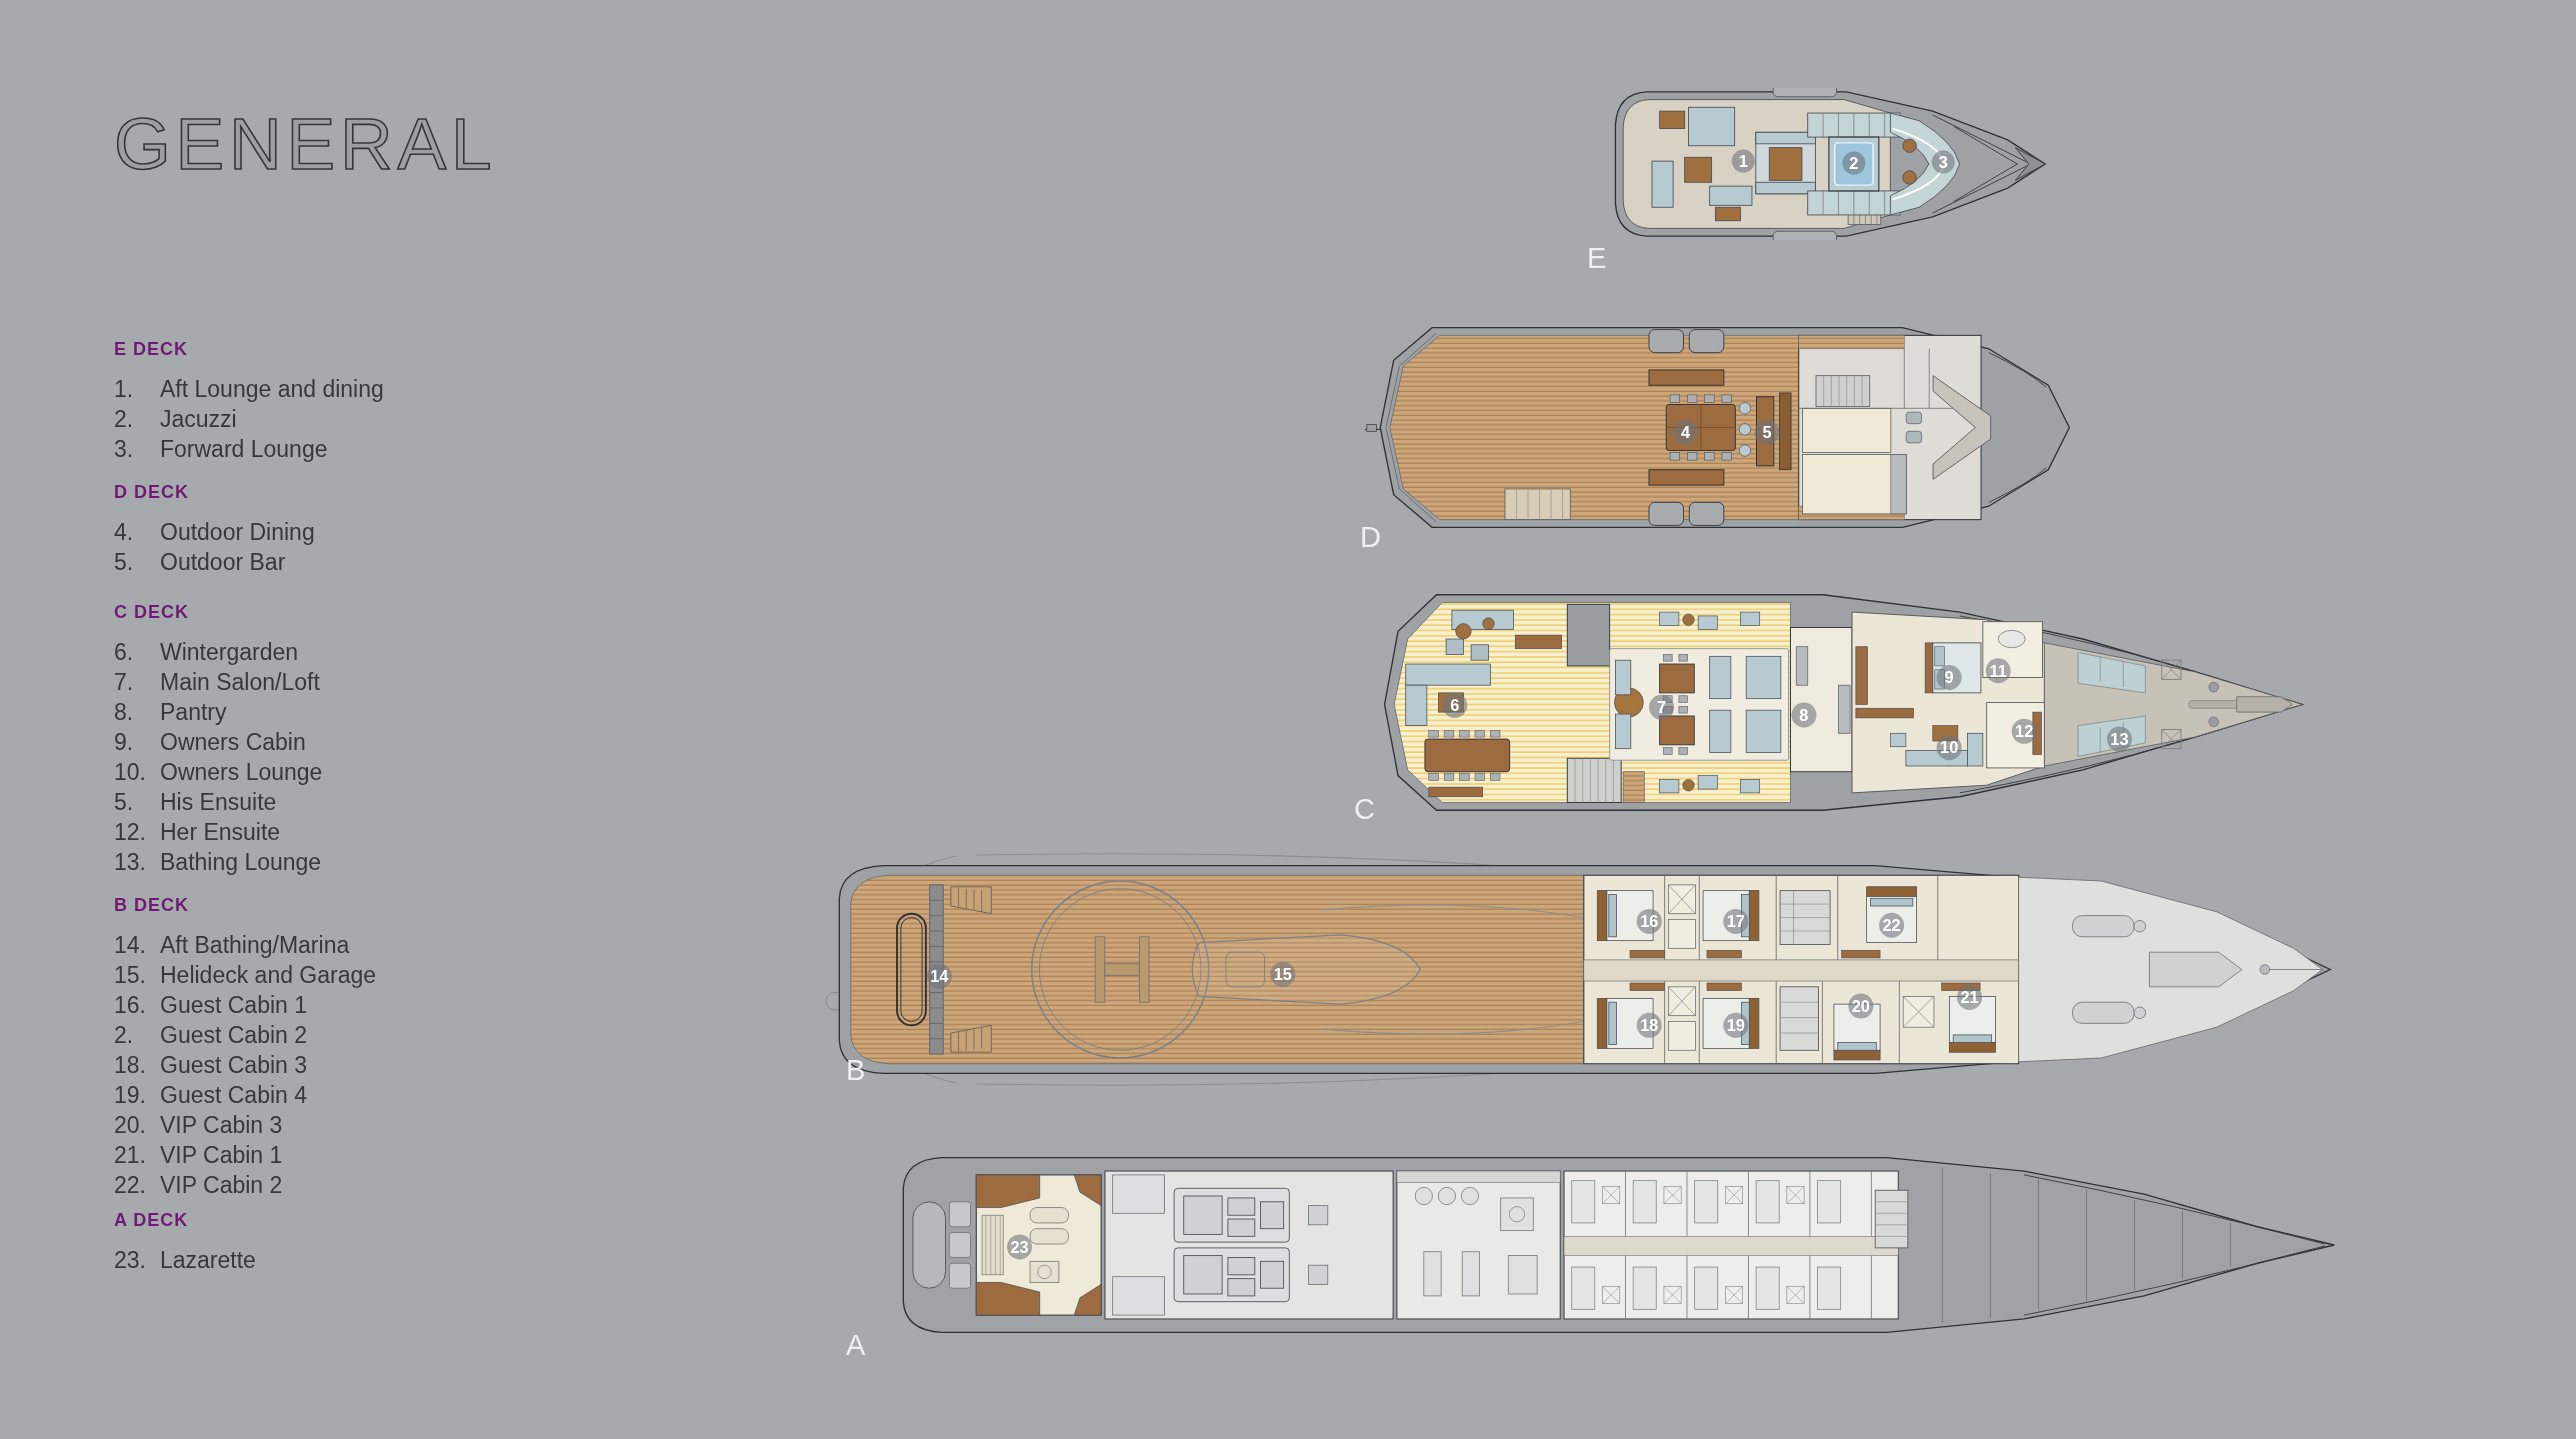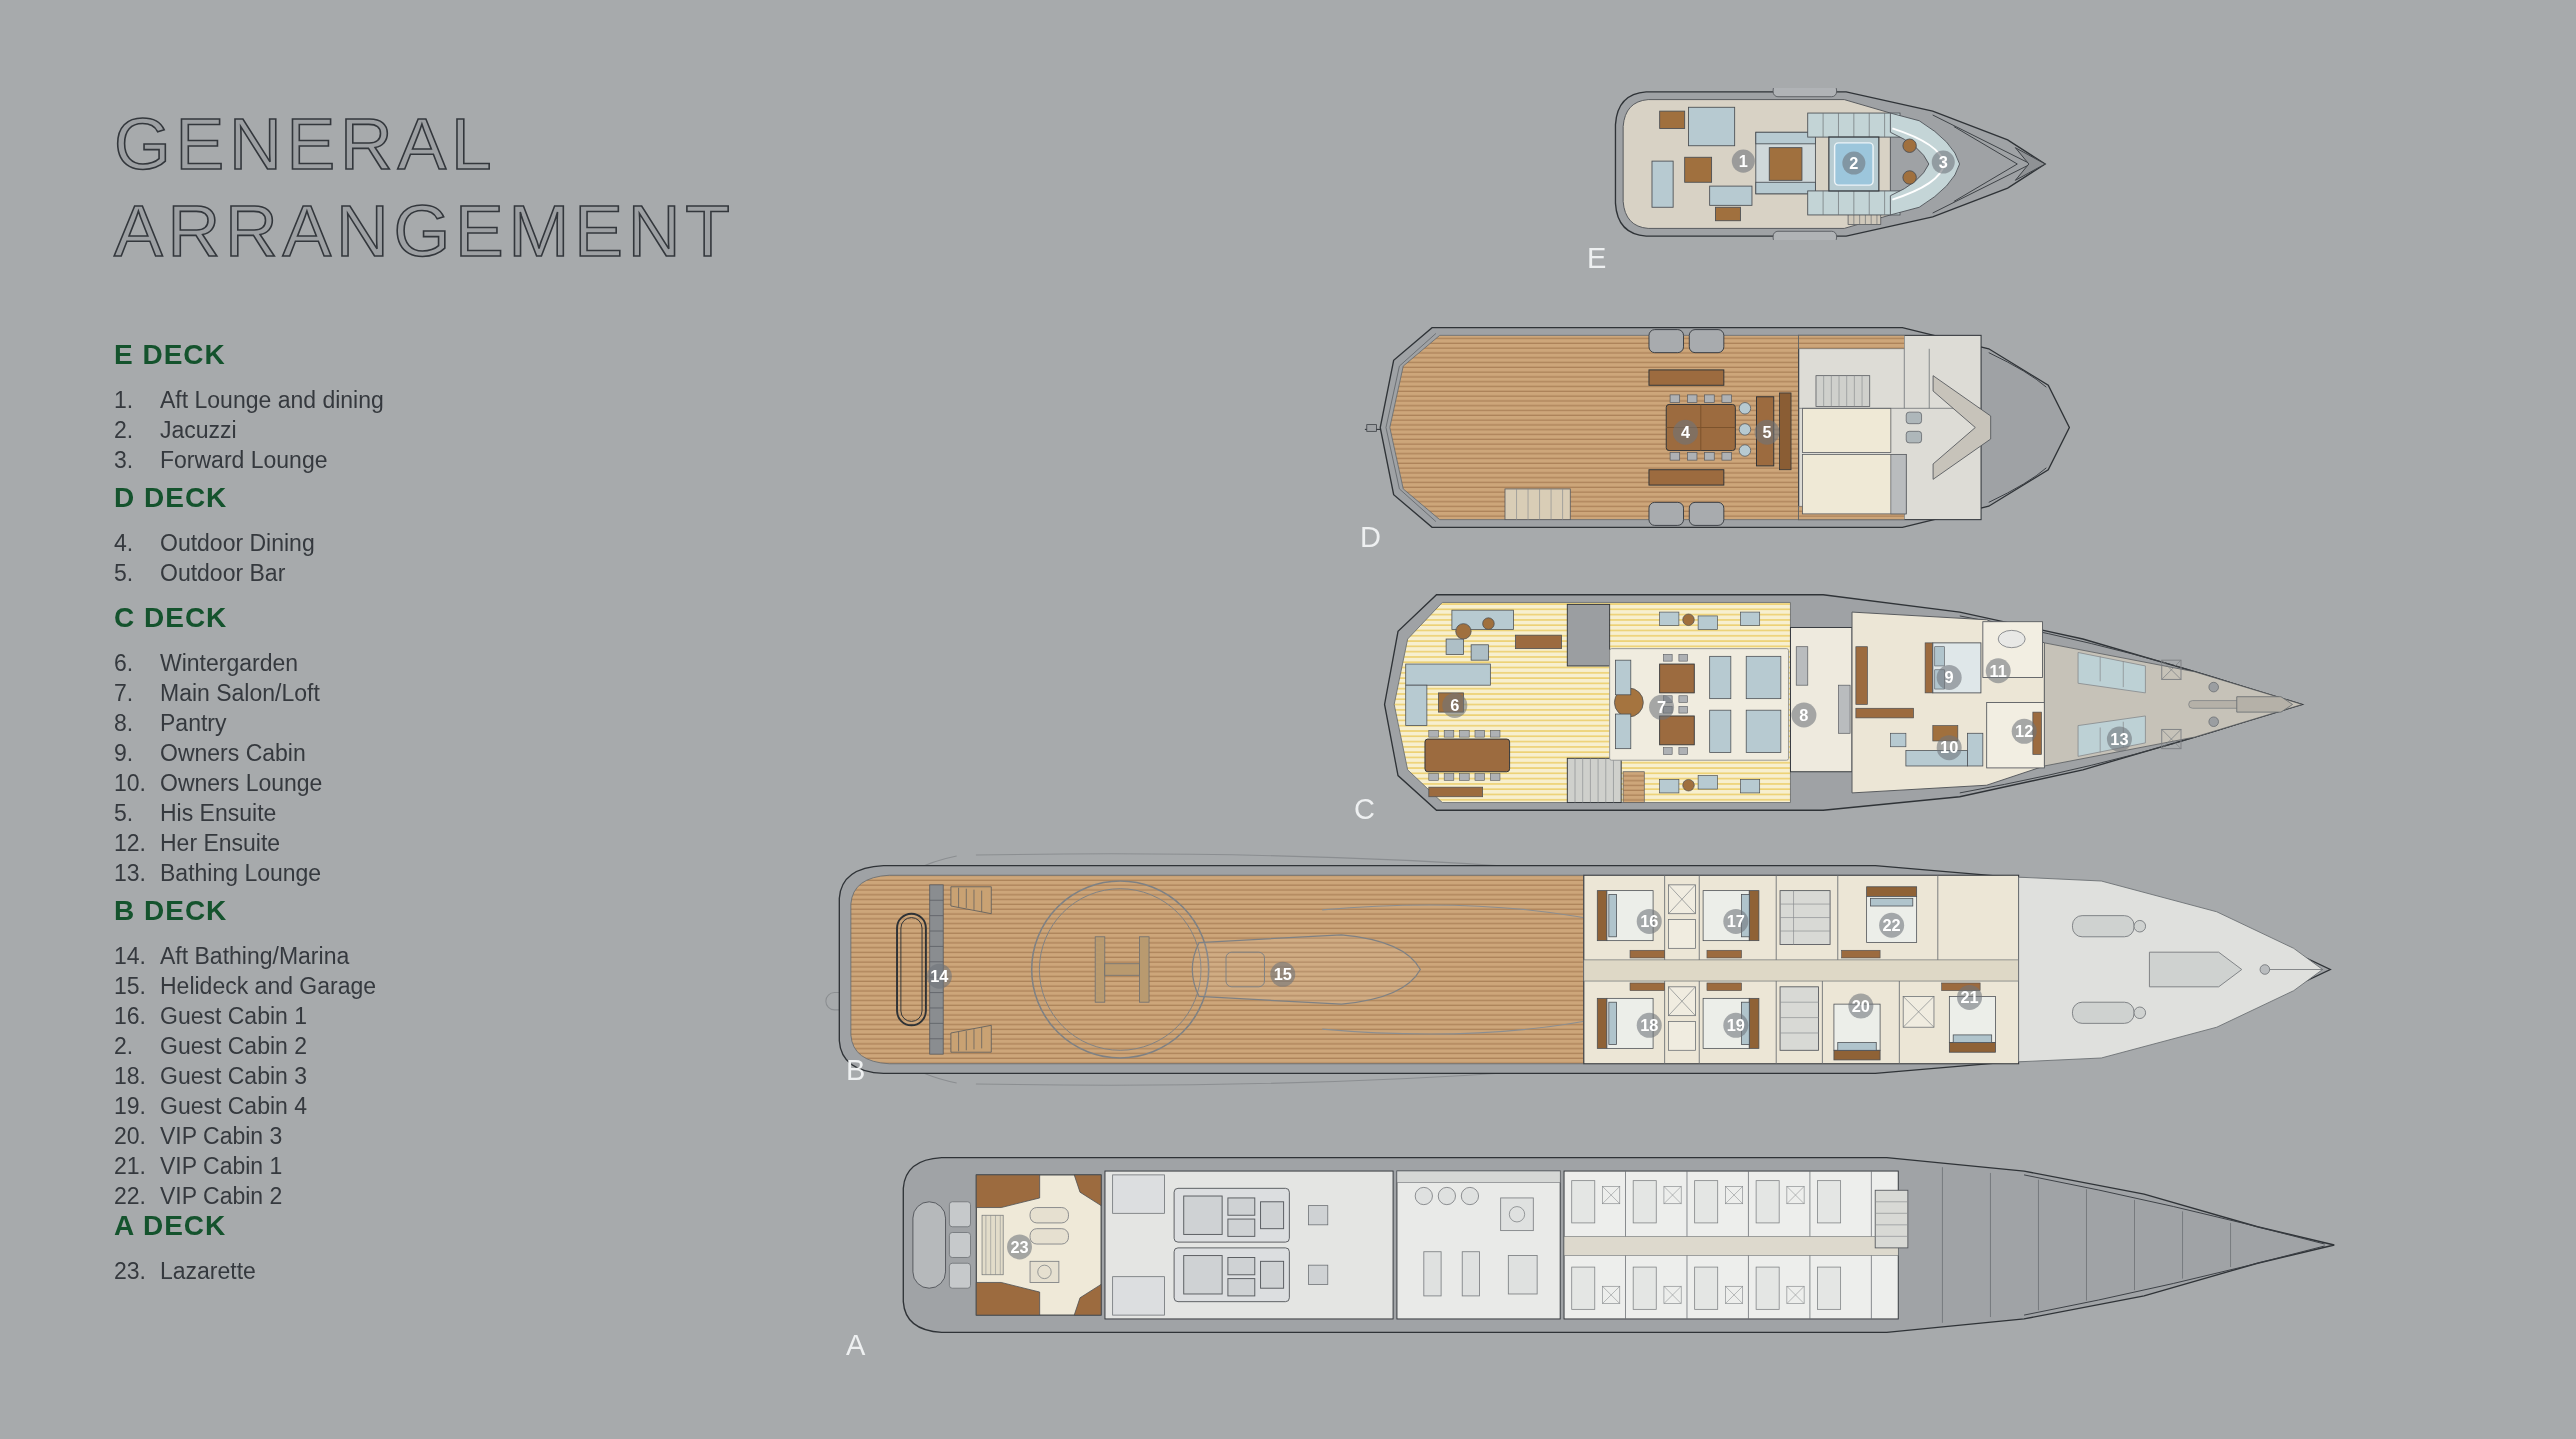--- a/index.html
+++ b/index.html
@@ -4,37 +4,36 @@
 <style>
   html,body{margin:0;padding:0;background:#a7aaac;}
   .page{position:relative;width:2576px;height:1440px;background:#a7aaac;overflow:hidden;
         font-family:"Liberation Sans",sans-serif;text-decoration:underline;}
   .title{position:absolute;left:114px;top:100px;font-size:73px;line-height:87px;
          letter-spacing:4.8px;color:#33373c;font-weight:400;}
   @supports (-webkit-text-stroke:1px #000){
     .title{color:rgba(51,55,60,.08);-webkit-text-stroke:1.6px #33373c;}
   }
   .leg{position:absolute;left:114px;width:366px;}
-  .leg h2{margin:0 0 13.5px 0;font-size:28px;font-weight:700;color:#14532d;letter-spacing:1px;}
+  .leg h2{margin:0 0 13.5px 0;font-size:18px;font-weight:700;color:#701a75;letter-spacing:1px;}
   .li{display:flex;font-size:23px;line-height:30px;color:#35393e;}
   .ln{width:46px;flex:none;}
   .deck{position:absolute;}
   .deck svg{display:block;}
   .dlabel{position:absolute;color:#eef0f1;font-size:29px;letter-spacing:1px;font-weight:400;}
   .mk{font-family:"Liberation Sans",sans-serif;font-size:17px;font-weight:700;fill:#ffffff;}
   .mkc{fill:rgba(110,116,122,.58);}
 </style>
 </head>
 <body>
 
 <div class="page">
 
   <div class="title">
     <div>GENERAL</div>
-    <div>ARRANGEMENT</div>
   </div>
 
   <section class="leg" style="top:339px">
     <h2>E DECK</h2>
     <div class="li">
         <span class="ln">1.</span>
         <span>Aft Lounge and dining</span>
       </div>
     <div class="li">
         <span class="ln">2.</span>

